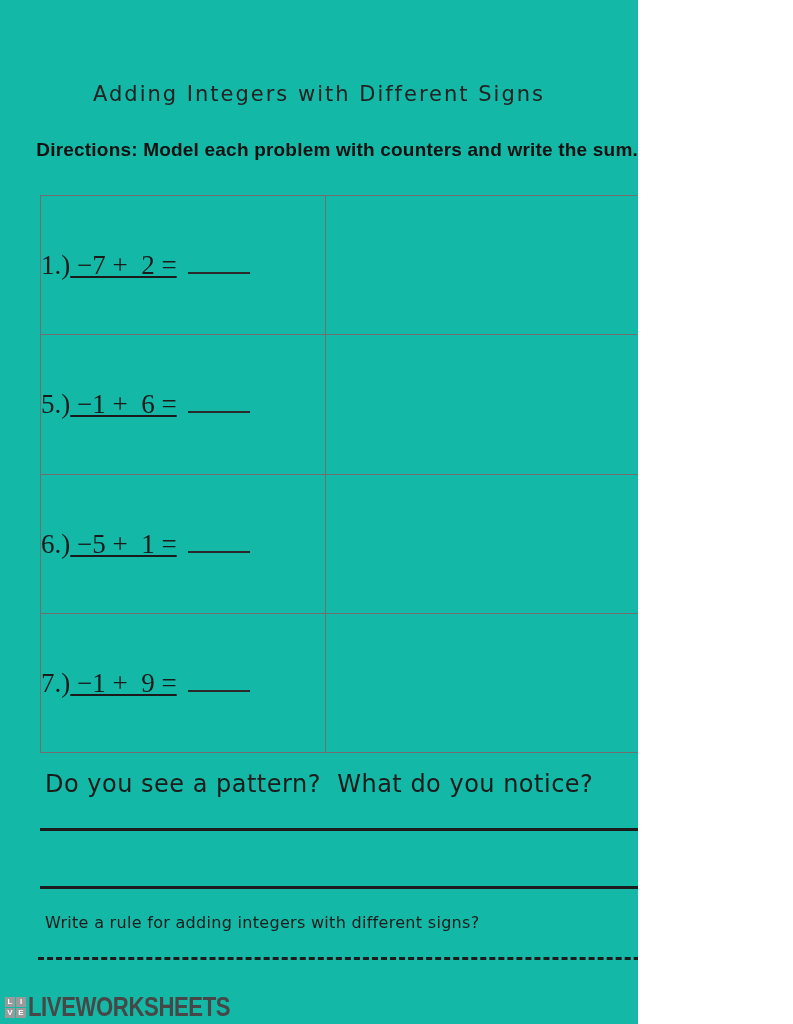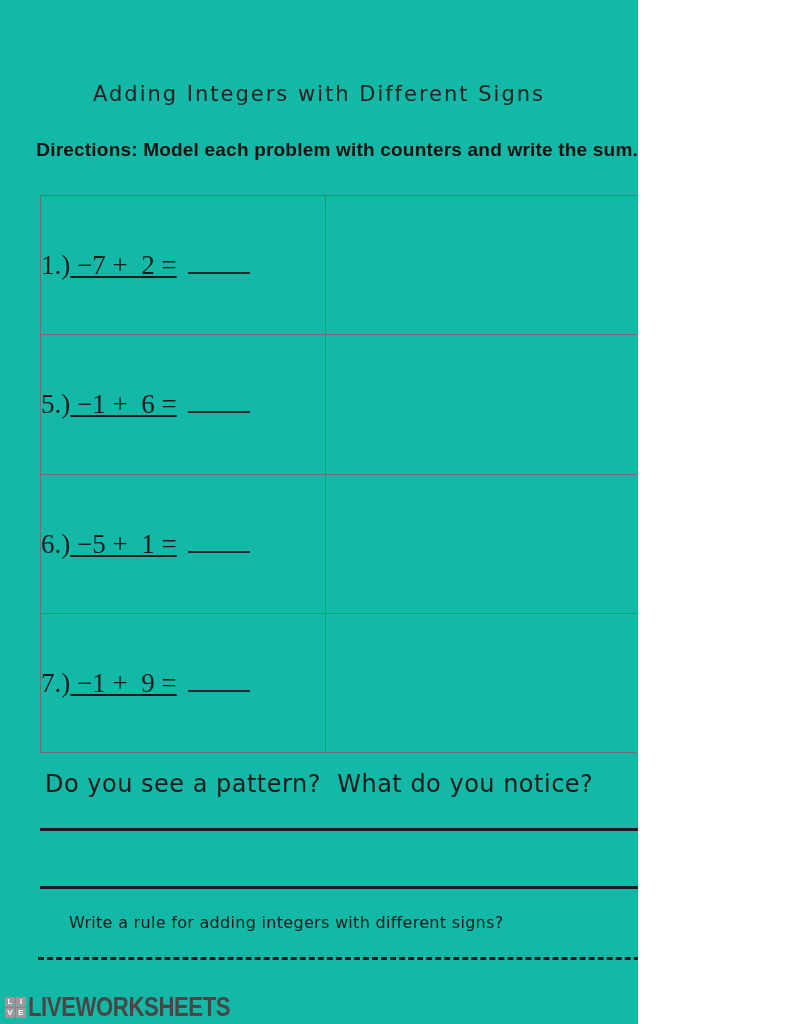--- a/index.html
+++ b/index.html
@@ -91,21 +91,20 @@
   .answer-line.first  { top: 828px; }
   .answer-line.second { top: 886px; }
   .rule-question {
     position: absolute;
     left: 45px;
     top: 913px;
     font-family: "DejaVu Sans", sans-serif;
     font-size: 16px;
     letter-spacing: 0.3px;
     color: #1b1b1b;
-    margin-left: 24px;
   }
   .dashed-line {
     position: absolute;
     left: 38px;
     top: 957px;
     width: 692px;
     height: 0;
     border-top: 3px dashed #1c1c1c;
   }
   .footer {

